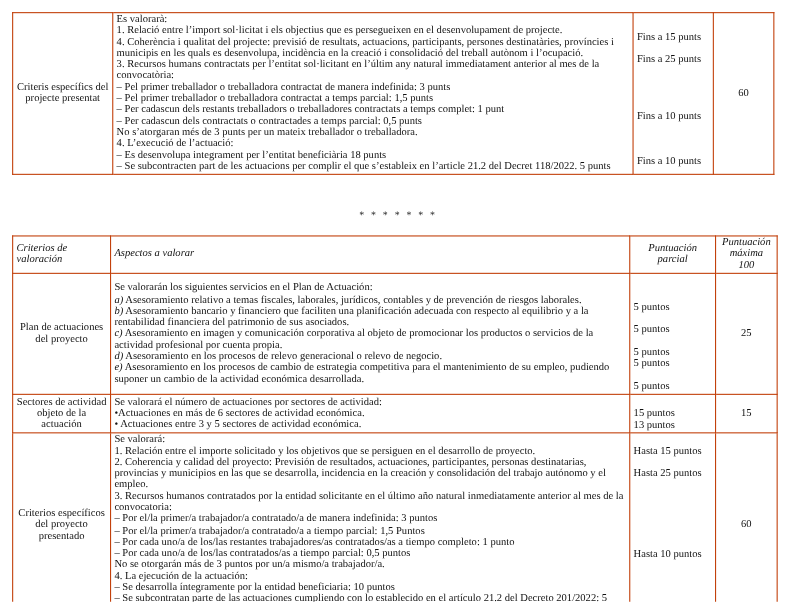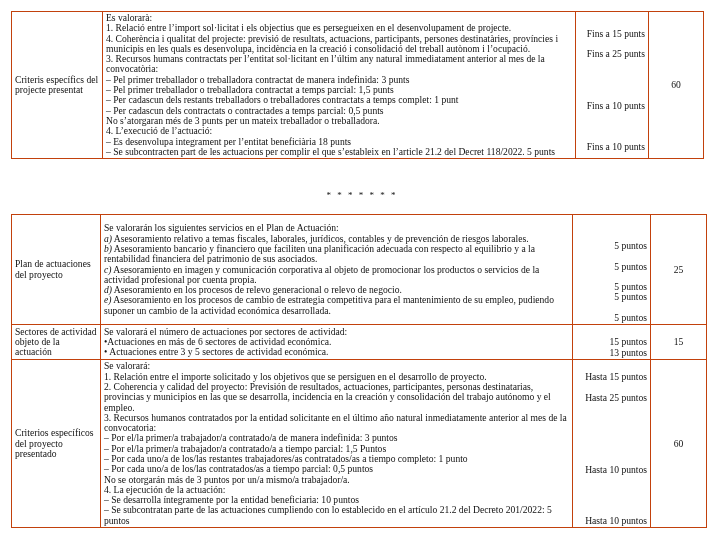--- a/index.html
+++ b/index.html
@@ -15,24 +15,24 @@
     border-collapse: collapse;
     table-layout: fixed;
   }
   table.doc td {
     border: 1px solid #c2410c;
     vertical-align: middle;
     padding: 1px 3px;
   }
   #t1 { left: 11px; top: 11px; width: 692px; border: 1.5px solid #333; }
   #t2 { left: 11px; top: 214px; width: 695px; border: 1.5px solid #333; }
-  .crit { vertical-align: middle; padding-left: 4px; }
+  .crit { vertical-align: middle; padding-left: 4px; text-align: center; }
   .aspects { vertical-align: top; padding-top: 2px; }
   .line { display: block; white-space: normal; }
-  .partial { text-align: right; vertical-align: top; margin-left: 28px; }
+  .partial { text-align: left; vertical-align: top; margin-left: 28px; }
   .partial .p { display: block; }
   .max { text-align: center; }
   .hdr td { font-style: italic; }
   .hdr .center { text-align: center; }
   .gap { display: block; height: 10.3px; }
   #stars {
     position: absolute; left: 0; width: 724px; top: 190px;
     text-align: center; letter-spacing: 2px; font-size: 9px;
   }
   .it { font-style: italic; }
@@ -86,20 +86,30 @@
 <div id="stars">* * * * * * *</div>
 
 <table class="doc" id="t2">
   <colgroup>
     <col style="width:89px">
       <col style="width:472px">
       <col style="width:78px">
       <col style="width:56px">
   </colgroup>
   <tbody>
+      <tr class="hdr" style="height:31px;">
+    <td>Criterios de valoración</td>
+    <td>Aspectos a valorar</td>
+    <td class="center">Puntuación parcial</td>
+    <td class="center">
+      <span class="line">Puntuación</span>
+      <span class="line">máxima</span>
+      <span class="line">100</span>
+    </td>
+  </tr>
 
   <tr>
     <td class="crit">Plan de actuaciones del proyecto</td>
     <td class="aspects">
       <span class="line">Se valorarán los siguientes servicios en el Plan de Actuación:</span>
       <span class="line"><span class="it">a)</span><span> Asesoramiento relativo a temas fiscales, laborales, jurídicos, contables y de prevención de riesgos laborales.</span></span>
       <span class="line"><span class="it">b)</span><span> Asesoramiento bancario y financiero que faciliten una planificación adecuada con respecto al equilibrio y a la rentabilidad financiera del patrimonio de sus asociados.</span></span>
       <span class="line"><span class="it">c)</span><span> Asesoramiento en imagen y comunicación corporativa al objeto de promocionar los productos o servicios de la actividad profesional por cuenta propia.</span></span>
       <span class="line"><span class="it">d)</span><span> Asesoramiento en los procesos de relevo generacional o relevo de negocio.</span></span>
       <span class="line"><span class="it">e)</span><span> Asesoramiento en los procesos de cambio de estrategia competitiva para el mantenimiento de su empleo, pudiendo suponer un cambio de la actividad económica desarrollada.</span></span>

